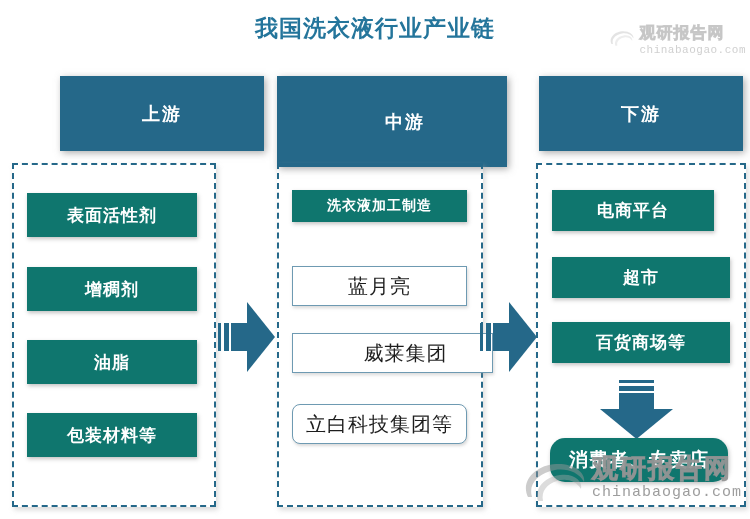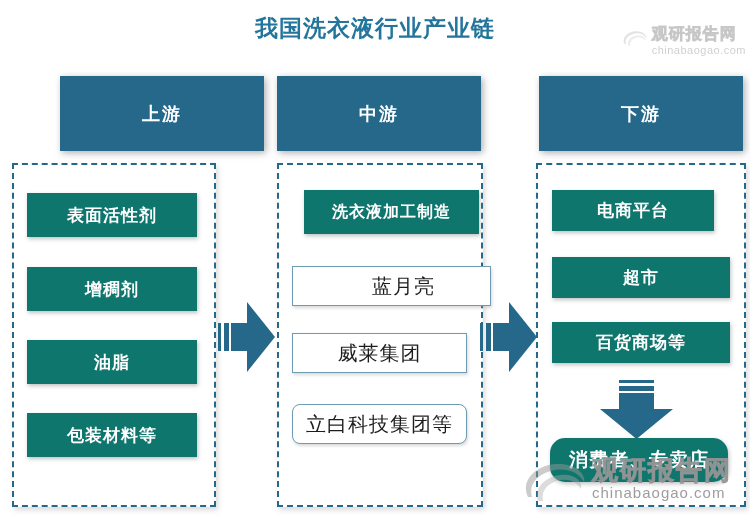--- a/index.html
+++ b/index.html
@@ -11,63 +11,63 @@
     position:absolute;left:0;top:13px;width:750px;text-align:center;
     font-size:23px;font-weight:bold;color:#24759B;letter-spacing:1px;
   }
   
   .hdr{
     position:absolute;background:#256889;color:#fff;display:flex;align-items:center;justify-content:center;
     font-size:18px;font-weight:bold;letter-spacing:2px;
     box-shadow:2px 2px 7px rgba(110,110,110,.55);
   }
   #c1h{left:12px;top:76px;width:204px;height:75px;margin-left:48px;}
-  #c2h{left:277px;top:76px;width:204px;height:75px;}
+  #c2h{left:277px;top:76px;width:204px;height:91px;padding-left:26px;}
   #c3h{left:539px;top:76px;width:204px;height:75px;}
   
   .dashed{
     position:absolute;border:2px dashed #256889;background:transparent;
     box-shadow:2px 3px 5px rgba(175,175,175,.45);
   }
   #c1d{left:12px;top:163px;width:200px;height:340px;}
   #c2d{left:277px;top:163px;width:202px;height:340px;}
   #c3d{left:536px;top:163px;width:206px;height:340px;}
   
   .solid{
     position:absolute;background:#0f766e;color:#fff;display:flex;align-items:center;justify-content:center;
     font-size:17px;font-weight:bold;letter-spacing:1px;
     box-shadow:1px 2px 4px rgba(120,120,120,.45);
   }
   #c1i0{left:27px;top:193px;width:170px;height:44px;}
   #c1i1{left:27px;top:267px;width:170px;height:44px;}
   #c1i2{left:27px;top:340px;width:170px;height:44px;}
   #c1i3{left:27px;top:413px;width:170px;height:44px;}
-  #c2i0{left:292px;top:190px;width:175px;height:44px;font-size:16px;margin-left:12px;}
+  #c2i0{left:292px;top:190px;width:175px;height:32px;font-size:14px;}
   #c3i0{left:552px;top:190px;width:162px;height:41px;}
   #c3i1{left:552px;top:257px;width:178px;height:41px;}
   #c3i2{left:552px;top:322px;width:178px;height:41px;text-align:center;}
   #c3fin{left:550px;top:438px;width:178px;height:44px;font-size:19px;border-radius:15px;}
   
   .outline{
     position:absolute;background:#ffffff;border:1px solid #6E9AB2;color:#1d1d1d;
     display:flex;align-items:center;justify-content:center;font-size:20px;letter-spacing:1px;
     box-shadow:1px 2px 3px rgba(150,150,150,.35);
   }
-  #c2i1{left:292px;top:266px;width:173px;height:38px;padding-left:24px;}
-  #c2i2{left:292px;top:333px;width:173px;height:38px;}
+  #c2i1{left:292px;top:266px;width:173px;height:38px;}
+  #c2i2{left:292px;top:333px;width:173px;height:38px;padding-left:26px;}
   #c2i3{left:292px;top:404px;width:173px;height:38px;border-radius:8px;}
   
   .arrow{position:absolute;}
   #arrow1{left:218px;top:302px;width:57px;height:70px;}
   #arrow2{left:480px;top:302px;width:57px;height:70px;}
   #arrow3{left:600px;top:380px;width:73px;height:59px;}
   .arrow svg{display:block;width:100%;height:100%;}
   .arrow svg *{fill:#256889;}
   
-  .wm{position:absolute;z-index:6;font-family:Liberation Sans, sans-serif;}
+  .wm{position:absolute;z-index:6;font-family:Liberation Mono, monospace;}
   .wm-bottom{left:522px;top:455px;width:226px;display:flex;align-items:flex-start;}
   .wm-logo-big{width:66px;height:46px;margin-top:6px;opacity:.75;}
   .wm-col{margin-left:4px;}
   .wm-name-big{
     font-size:26px;font-weight:bold;letter-spacing:2px;line-height:30px;
     color:rgba(200,200,200,.55);-webkit-text-stroke:1px rgba(145,145,145,.9);
   }
   .wm-url-big{font-size:15px;color:rgba(140,140,140,.85);letter-spacing:1px;line-height:16px;}
   .wm-top{right:4px;top:24px;display:flex;align-items:flex-start;opacity:.8;}
   .wm-logo-sm{width:26px;height:18px;margin-top:6px;opacity:.6;}

